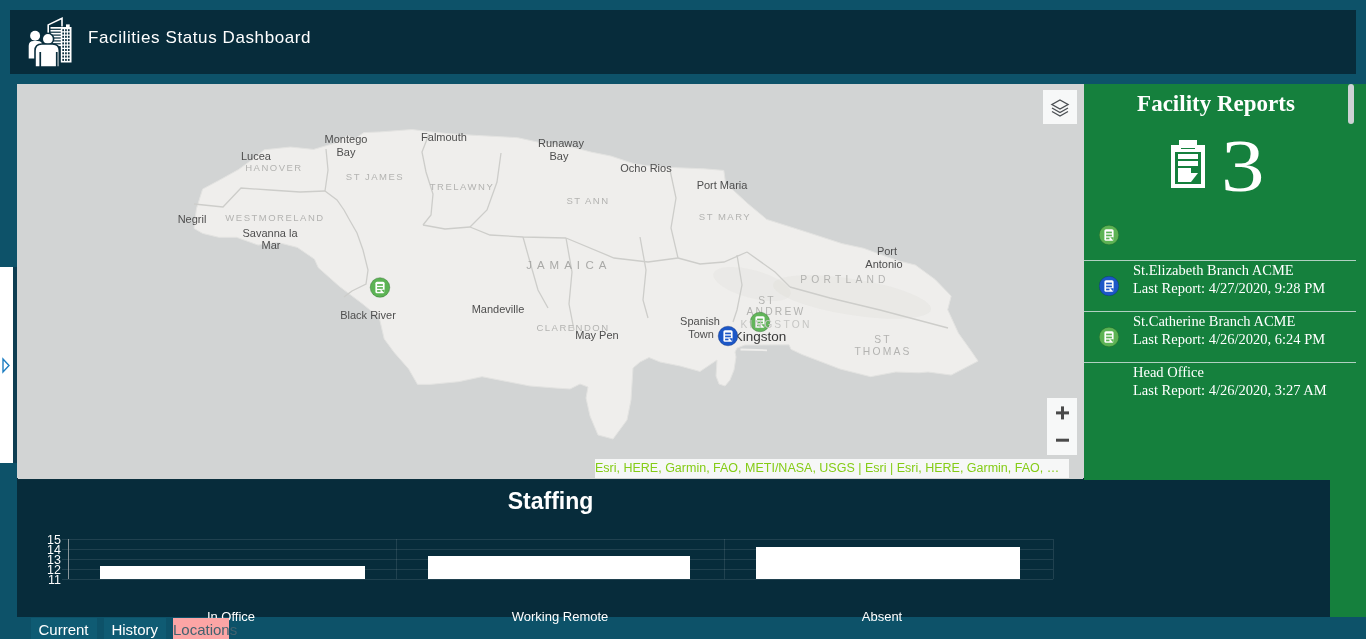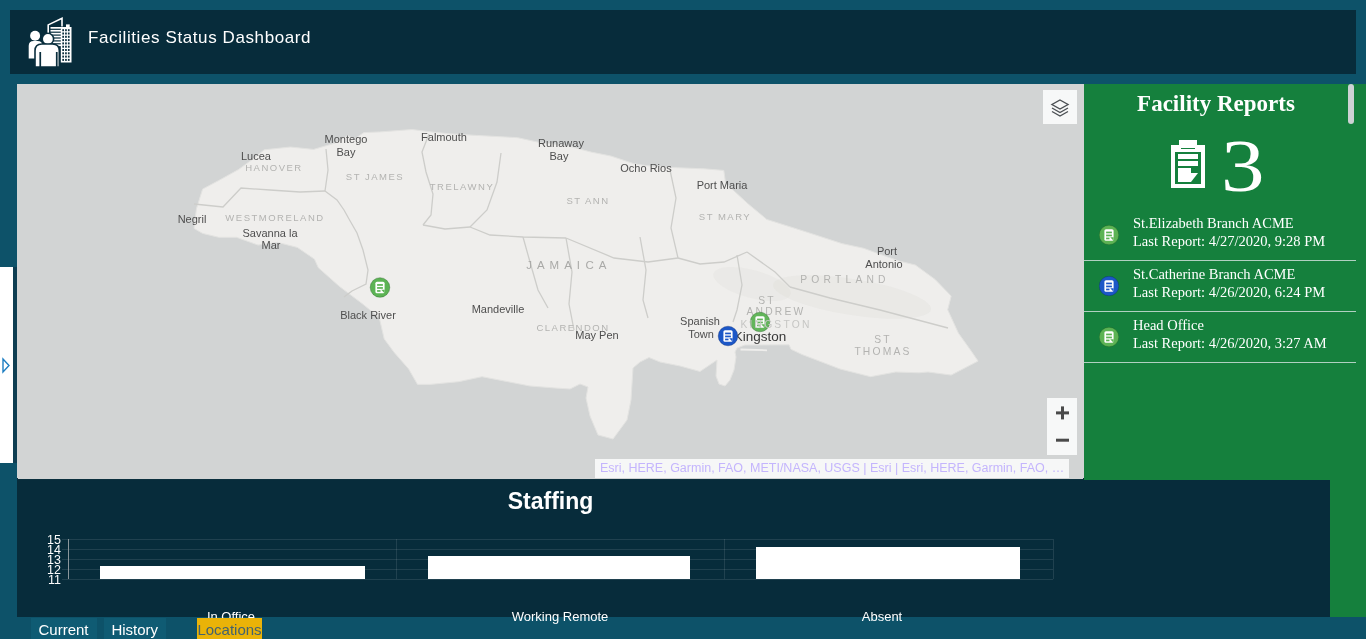--- a/index.html
+++ b/index.html
@@ -3,27 +3,27 @@
 <meta charset="utf-8">
 <style>
   * { margin:0; padding:0; box-sizing:border-box; }
   html,body { width:1366px; height:639px; overflow:hidden; }
   body { background:#0d5269; font-family:"Liberation Sans", sans-serif; position:relative; }
   .abs { position:absolute; }
   .header { left:10px; top:10px; width:1346px; height:64px; background:#072c3b; }
   .header .title { position:absolute; left:78px; top:18px; color:#fff; font-size:17px; letter-spacing:0.6px; }
   .mappanel { left:17px; top:84px; width:1067px; height:396px; background:#d2d4d4; border:1px solid #0b2f3d; overflow:hidden; }
   .layersbtn { left:1043px; top:90px; width:34px; height:34px; background:#f7f8f8; }
-  .attrib { left:595px; top:459px; width:474px; height:19px; background:rgba(255,255,255,0.8); color:#c4b5fd; font-size:12.5px; line-height:19px; padding-left:5px; white-space:nowrap; overflow:hidden; }
+  .attrib { left:595px; top:459px; width:474px; height:19px; background:rgba(255,255,255,0.8); color:#84cc16; font-size:12.5px; line-height:19px; white-space:nowrap; overflow:hidden; }
   .sliver { left:0; top:267px; width:13px; height:196px; background:#fff; border-right:4px solid #0e3e52; box-sizing:content-box; }
   .rpanel { left:1084px; top:84px; width:284px; height:533px; background:#15803d; color:#fff;font-family:Liberation Serif, serif; }
   .rtitle { position:absolute; top:7px; left:0; width:264px; text-align:center; font-size:23px; font-weight:bold; color:#fff; }
   .bignum { position:absolute; left:137px; top:39px; font-size:75px; color:#fff; transform:scaleX(1.16); transform-origin:0 0; }
   .sep { position:absolute; left:0; width:272px; height:1px; background:rgba(230,235,238,0.75); }
-  .rowtitle { position:absolute; left:49px; font-size:14.5px; color:#fff; white-space:nowrap; }
+  .rowtitle { position:absolute; left:49px; font-size:14.5px; color:#fff; white-space:nowrap;margin-top:47px; }
   .scrollthumb { position:absolute; left:264px; top:0px; width:6px; height:40px; background:#cdd2d4; border-radius:3px; }
   .bpanel { left:17px; top:480px; width:1313px; height:137px; background:#072c3b; }
   .btitle { position:absolute; left:0; width:1067px; text-align:center; top:8px; font-size:23px; font-weight:bold; color:#fff; }
   .ylab { position:absolute; width:44px; text-align:right; color:#fdfdfd; font-size:12.5px; }
   .bar { position:absolute; background:#fff; }
   .xlab { position:absolute; color:#fff; font-size:13px; transform:translateX(-50%);margin-top:18px; }
   .gline { position:absolute; height:1px; background:rgba(255,255,255,0.10); }
   .gvline { position:absolute; width:1px; background:rgba(255,255,255,0.10); }
   .tab { position:absolute; top:618px; height:21px; color:#fff; font-size:15px; text-align:center; line-height:23px; background:#0f5b73; }
 </style>
@@ -266,13 +266,13 @@
   <div class="gvline" style="left:1036px;top:59px;height:40px"></div>
   <div class="bar" style="left:83px;top:86px;width:264.5px;height:13px"></div>
   <div class="bar" style="left:411px;top:76px;width:261.5px;height:23px"></div>
   <div class="bar" style="left:739px;top:67px;width:264px;height:32px"></div>
   <div class="xlab" style="left:214px;top:111px">In Office</div>
   <div class="xlab" style="left:543px;top:111px">Working Remote</div>
   <div class="xlab" style="left:865px;top:111px">Absent</div>
 </div>
 <div class="abs tab" style="left:30.5px;width:66px;">Current</div>
 <div class="abs tab" style="left:103.5px;width:62.5px;">History</div>
-<div class="abs tab" style="left:173px;width:65px;background:#eab308;color:#43626f;margin-left:24px;">Locations</div>
+<div class="abs tab" style="left:173px;width:56px;background:#fca5a5;color:#43626f;">Locations</div>
 
 </body></html>

